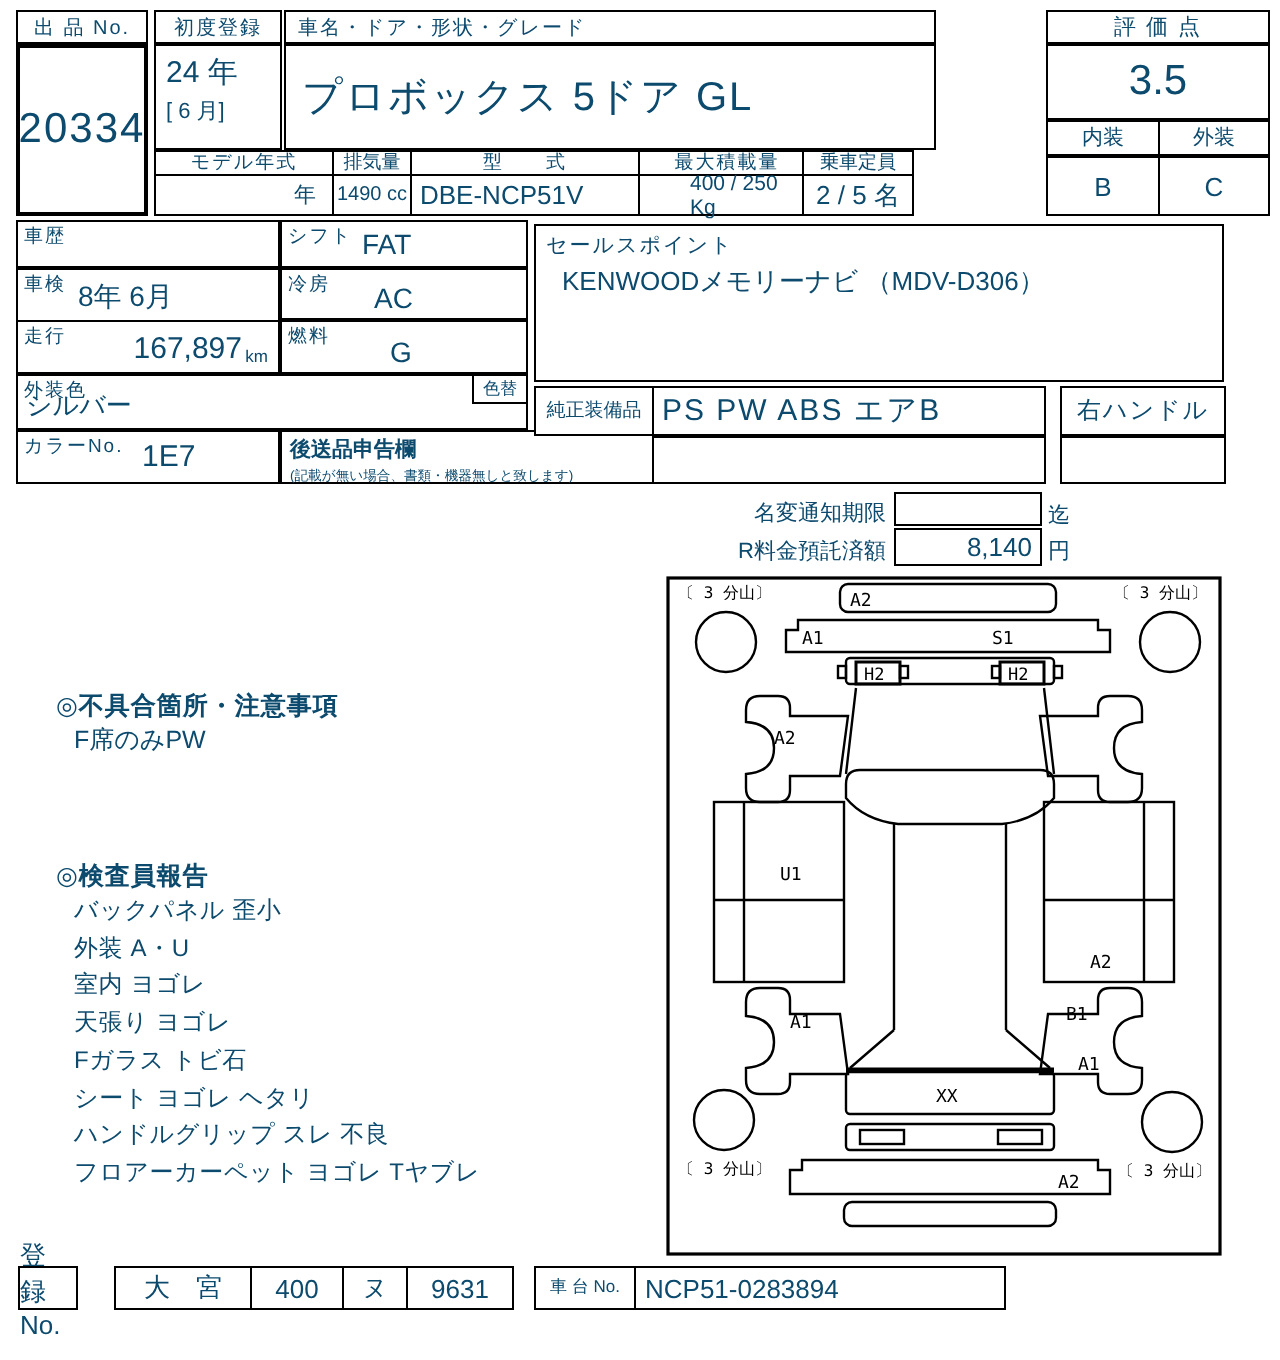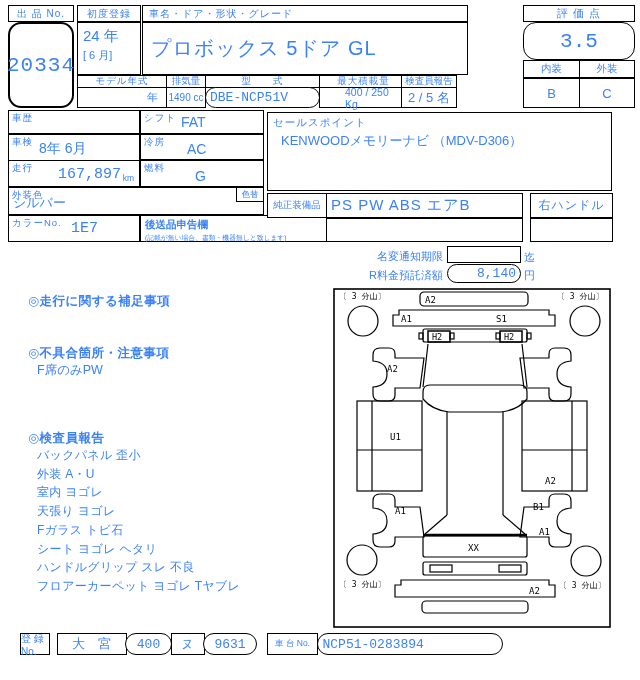--- a/index.html
+++ b/index.html
@@ -1,24 +1,24 @@
 <!DOCTYPE html>
 <html><head>
 <meta charset="utf-8">
 <style>
   html,body{margin:0;padding:0;background:#e8e8e8;}
   .sheet{
-    position:relative;width:640px;height:680px;background:#ffffff;color:#3b82f6;
+    position:relative;width:640px;height:680px;background:#ffffff;color:#0c4a6e;
     font-family:"Liberation Sans","DejaVu Sans",sans-serif;overflow:hidden;
   }
   .bx{position:absolute;border:1px solid #000;box-sizing:border-box;background:#fff;}
   .nob{position:absolute;box-sizing:border-box;}
   .cn{display:flex;align-items:center;justify-content:center;}
   .corner-lbl{position:absolute;top:1px;left:3px;font-size:9.5px;letter-spacing:1px;}
-  .mono{font-family:Liberation Mono, monospace;border-radius:13px;}
+  .mono{font-family:Liberation Sans, sans-serif;}
   .hdr{font-size:10px;display:flex;align-items:center;justify-content:center;letter-spacing:1px;}
   svg text{fill:#000;font-family:"DejaVu Sans Mono","Liberation Mono",monospace;}
   .rmk{position:absolute;font-size:12.5px;font-weight:600;letter-spacing:.5px;}
   .rmk-item{display:block;line-height:18.7px;font-size:12px;letter-spacing:.3px;}
 </style>
 </head>
 <body>
 
 <div class="sheet">
 
@@ -31,21 +31,21 @@
     <div style="font-size:11px;margin-top:2px;">[ 6 月]</div>
   </div>
 
   <div class="bx" style="left:142px;top:5px;width:326px;height:17px;font-size:10px;display:flex;align-items:center;padding-left:6px;letter-spacing:1px;">車名・ドア・形状・グレード</div>
   <div class="bx" style="left:142px;top:22px;width:326px;height:53px;font-size:20px;display:flex;align-items:center;padding-left:8px;letter-spacing:1px;">プロボックス 5ドア  GL</div>
 
   <div class="bx hdr" style="left:77px;top:75px;width:90px;height:13px;font-size:9.5px;">モデル年式</div>
   <div class="bx hdr" style="left:166px;top:75px;width:40px;height:13px;font-size:9.5px;letter-spacing:0;">排気量</div>
   <div class="bx hdr" style="left:205px;top:75px;width:115px;height:13px;font-size:9.5px;">型　　式</div>
   <div class="bx hdr" style="left:319px;top:75px;width:89px;height:13px;font-size:9.5px;">最大積載量</div>
-  <div class="bx hdr" style="left:401px;top:75px;width:56px;height:13px;font-size:9.5px;letter-spacing:0;">検査員報告</div>
+  <div class="bx hdr" style="left:401px;top:75px;width:56px;height:13px;font-size:9.5px;letter-spacing:0;">乗車定員</div>
 
   <div class="bx" style="left:77px;top:87px;width:90px;height:21px;font-size:11px;display:flex;align-items:center;justify-content:flex-end;padding-right:8px;">年</div>
   <div class="bx cn" style="left:166px;top:87px;width:40px;height:21px;font-size:10px;">1490 cc</div>
   <div class="bx mono" style="left:205px;top:87px;width:115px;height:21px;font-size:13px;display:flex;align-items:center;padding-left:4px;">DBE-NCP51V</div>
   <div class="bx cn" style="left:319px;top:87px;width:83px;height:21px;font-size:10.5px;padding-left:25px;">400 /  250 Kg</div>
   <div class="bx cn" style="left:401px;top:87px;width:56px;height:21px;font-size:13px;">2 / 5 名</div>
 
   <div class="bx hdr" style="left:523px;top:5px;width:112px;height:17px;font-size:11px;">評 価 点</div>
   <div class="bx cn mono" style="left:523px;top:22px;width:112px;height:38px;border-width:1.5px;font-size:21px;">3.5</div>
   <div class="bx cn" style="left:523px;top:60px;width:57px;height:18px;font-size:10.5px;">内装</div>
@@ -108,21 +108,20 @@
   <div class="bx" style="left:530px;top:218px;width:83px;height:24px;"></div>
 
   <div class="nob" style="left:355px;top:249px;width:88px;text-align:right;font-size:11px;">名変通知期限</div>
   <div class="bx" style="left:447px;top:246px;width:74px;height:17px;border-width:1.5px;"></div>
   <div class="nob" style="left:524px;top:250px;font-size:11px;">迄</div>
 
   <div class="nob" style="left:352px;top:268px;width:91px;text-align:right;font-size:11px;">R料金預託済額</div>
   <div class="bx mono" style="left:447px;top:264px;width:74px;height:19px;border-width:1.5px;font-size:13px;display:flex;align-items:center;justify-content:flex-end;padding-right:4px;">8,140</div>
   <div class="nob" style="left:524px;top:268px;font-size:11px;">円</div>
 
-  <div class="rmk" style="left:28px;top:293px;">◎走行に関する補足事項</div>
 
   <div class="rmk" style="left:28px;top:345px;">◎不具合箇所・注意事項</div>
   <div class="nob" style="left:37px;top:362px;font-size:12.5px;">F席のみPW</div>
 
   <div class="rmk" style="left:28px;top:430px;">◎検査員報告</div>
   <div class="nob" style="left:37px;top:446px;">
     <span class="rmk-item">バックパネル 歪小</span>
     <span class="rmk-item">外装 A・U</span>
     <span class="rmk-item">室内 ヨゴレ</span>
     <span class="rmk-item">天張り ヨゴレ</span>
@@ -196,21 +195,21 @@
     <text x="54" y="84" font-size="9">A2</text>
     <text x="57" y="152" font-size="9">U1</text>
     <text x="212" y="196" font-size="9">A2</text>
     <text x="62" y="226" font-size="9">A1</text>
     <text x="200" y="222" font-size="9">B1</text>
     <text x="206" y="247" font-size="9">A1</text>
     <text x="135" y="263" font-size="9">XX</text>
     <text x="196" y="306" font-size="9">A2</text>
   </svg>
 
-  <div class="bx cn" style="left:20px;top:633px;width:30px;height:22px;border-width:1.5px;font-size:10px;">登 録 No.</div>
+  <div class="bx cn" style="left:9px;top:633px;width:30px;height:22px;border-width:1.5px;font-size:13px;">登 録 No.</div>
   <div class="bx cn" style="left:56.5px;top:633px;width:70px;height:22px;border-width:1.5px;font-size:13px;">大　宮</div>
   <div class="bx cn mono" style="left:125px;top:633px;width:47px;height:22px;border-width:1.5px;font-size:13px;">400</div>
   <div class="bx cn" style="left:170.5px;top:633px;width:34px;height:22px;border-width:1.5px;font-size:12px;">ヌ</div>
   <div class="bx cn mono" style="left:203px;top:633px;width:54px;height:22px;border-width:1.5px;font-size:13px;">9631</div>
 
   <div class="bx cn" style="left:267px;top:633px;width:51px;height:22px;border-width:1.5px;font-size:8.5px;">車 台 No.</div>
   <div class="bx mono" style="left:316.5px;top:633px;width:186px;height:22px;border-width:1.5px;font-size:13px;display:flex;align-items:center;padding-left:5px;">NCP51-0283894</div>
 
 </div>
 

